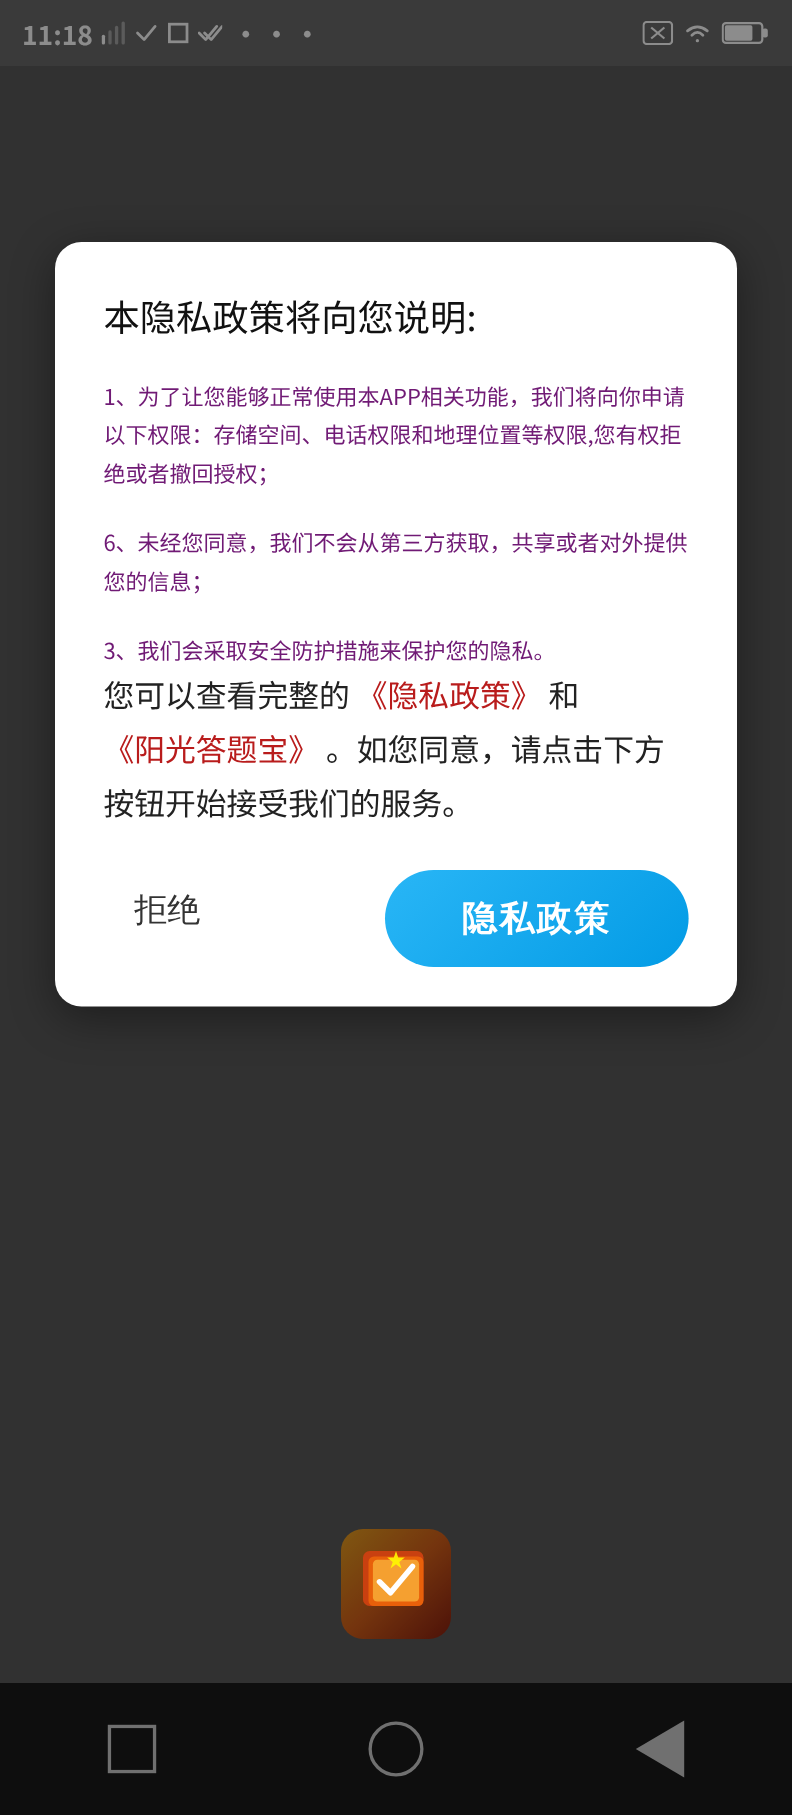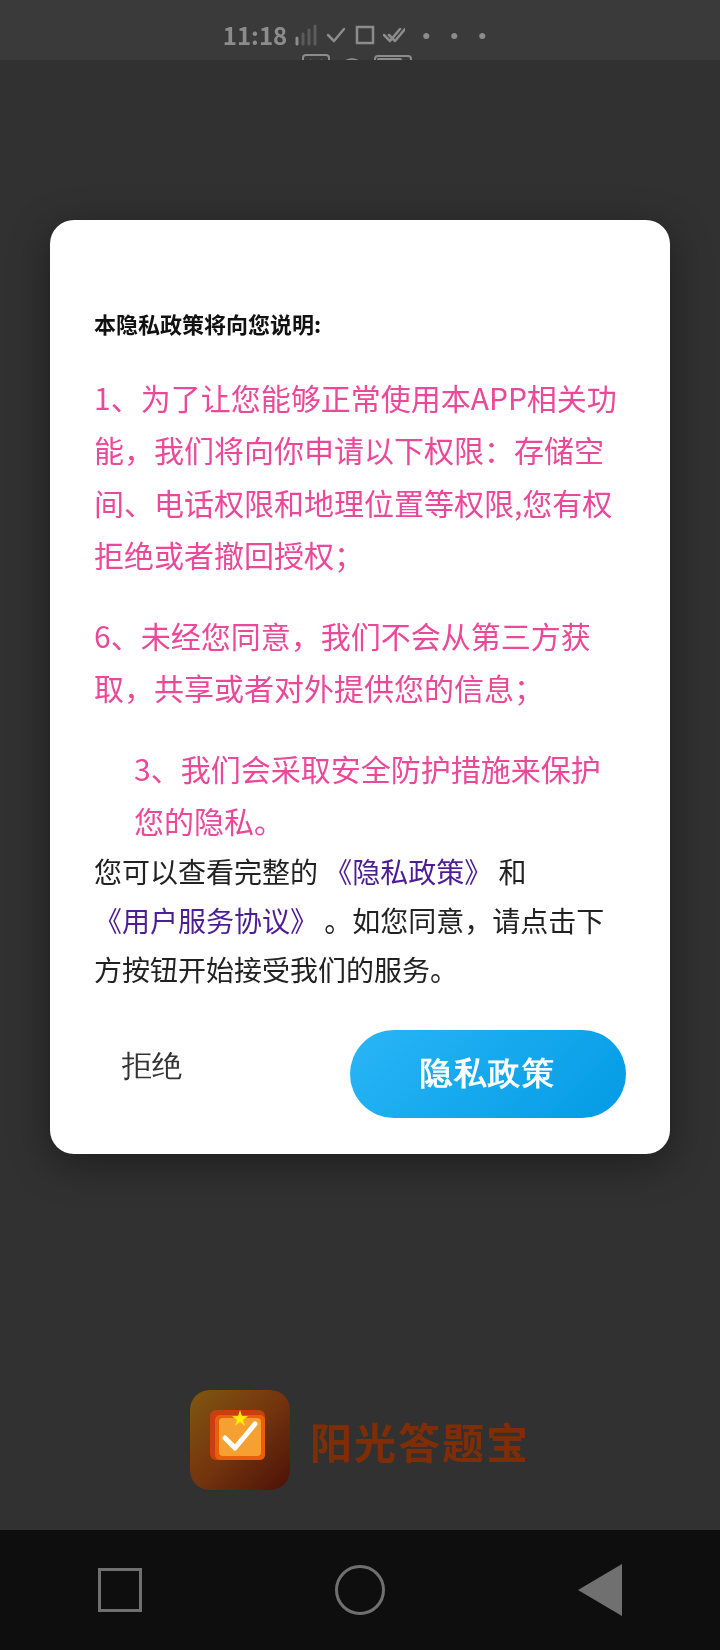--- a/index.html
+++ b/index.html
@@ -21,21 +21,20 @@
       left: 0;
       width: 720px;
       height: 60px;
       display: flex;
       align-items: center;
       justify-content: space-between;
       padding: 16px 20px;
       color: #fff;
       font-size: 22px;
       font-weight: 500;
-      flex-direction: column;
     }
 
     .status-left {
       display: flex;
       align-items: center;
       gap: 8px;
     }
 
     .status-right {
       display: flex;
@@ -159,53 +158,51 @@
     
     .dialog-card {
       width: 620px;
       background: #ffffff;
       border-radius: 24px;
       padding: 44px 44px 36px 44px;
       box-shadow: 0 10px 40px rgba(0,0,0,0.4);
     }
 
     .dialog-title {
-      font-size: 22px;
-      font-weight: 700;
+      font-size: 33px;
+      font-weight: 400;
       color: #111;
       margin-bottom: 32px;
       line-height: 1.4;
-      margin-top: 44px;
     }
 
     .dialog-body {
-      font-size: 30px;
-      color: #ec4899;
+      font-size: 20px;
+      color: #701a75;
       line-height: 1.75;
       margin-bottom: 0;
     }
 
     .dialog-section {
       margin-bottom: 28px;
     }
 
     .dialog-section:last-of-type {
       margin-bottom: 0;
-      margin-left: 40px;
     }
 
     .dialog-link-text {
       font-size: 28px;
       line-height: 1.75;
       color: #222;
       margin-bottom: 36px;
     }
 
     .link-blue {
-      color: #4c1d95;
+      color: #b91c1c;
     }
 
     
     .dialog-buttons {
       display: flex;
       align-items: flex-start;
       justify-content: space-between;
       margin-top: 32px;
     }
 
@@ -287,21 +284,20 @@
         <rect x="5" y="10" width="55" height="50" rx="6" fill="#c94010"></rect>
         <rect x="10" y="15" width="50" height="45" rx="5" fill="#e8600a"></rect>
         <rect x="14" y="18" width="42" height="38" rx="4" fill="#f5a030"></rect>
 
         <path d="M20 38 L30 48 L50 24" stroke="white" stroke-width="5" stroke-linecap="round" stroke-linejoin="round" fill="none"></path>
 
         <polygon points="35,10 37,16 43,16 38,20 40,26 35,22 30,26 32,20 27,16 33,16" fill="#fff700" opacity="0.9"></polygon>
       </svg>
     </div>
   </div>
-  <div class="app-name">阳光答题宝</div>
 </div>
 
 <div class="nav-bar">
   <div class="nav-btn">
     <div class="nav-square"></div>
   </div>
   <div class="nav-btn">
     <div class="nav-circle"></div>
   </div>
   <div class="nav-btn">
@@ -323,21 +319,21 @@
       </div>
       <div class="dialog-section">
         <span>3、我们会采取安全防护措施来保护您的隐私。</span>
       </div>
     </div>
 
     <div class="dialog-link-text">
       <span>您可以查看完整的</span>
       <span class="link-blue">《隐私政策》</span>
       <span>和</span><br>
-      <span class="link-blue">《用户服务协议》</span>
+      <span class="link-blue">《阳光答题宝》</span>
       <span>。如您同意，请点击下方按钮开始接受我们的服务。</span>
     </div>
 
     <div class="dialog-buttons">
       <button class="btn-reject">拒绝</button>
       <button class="btn-agree">隐私政策</button>
     </div>
 
   </div>
 </div>

